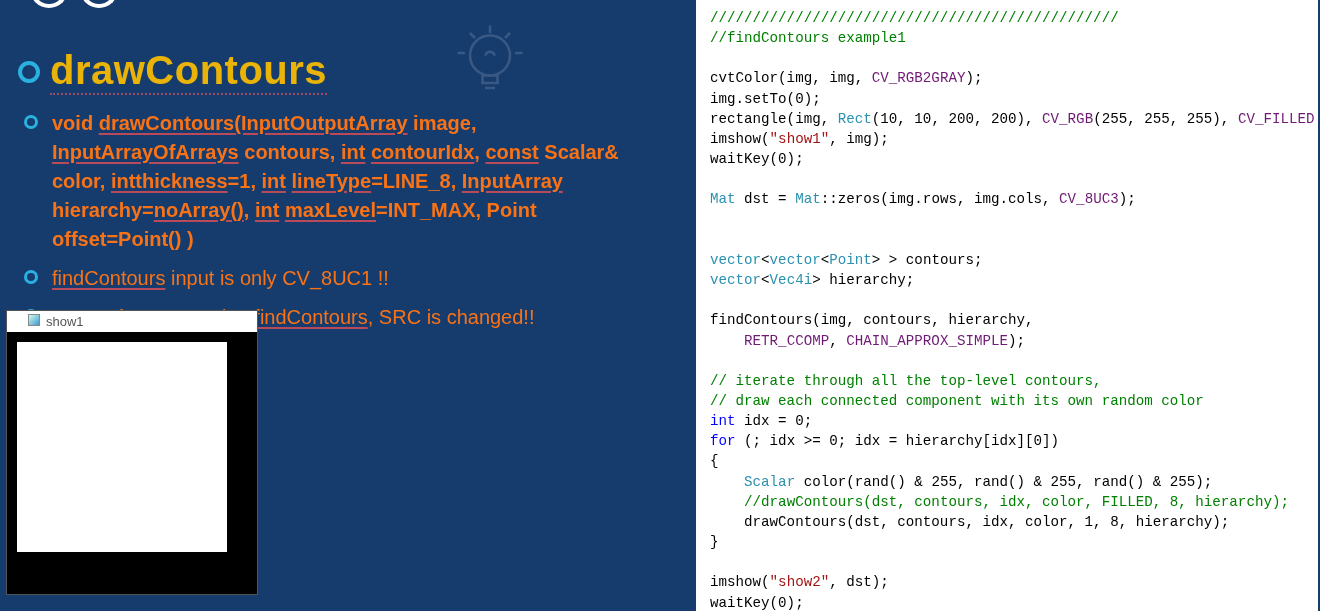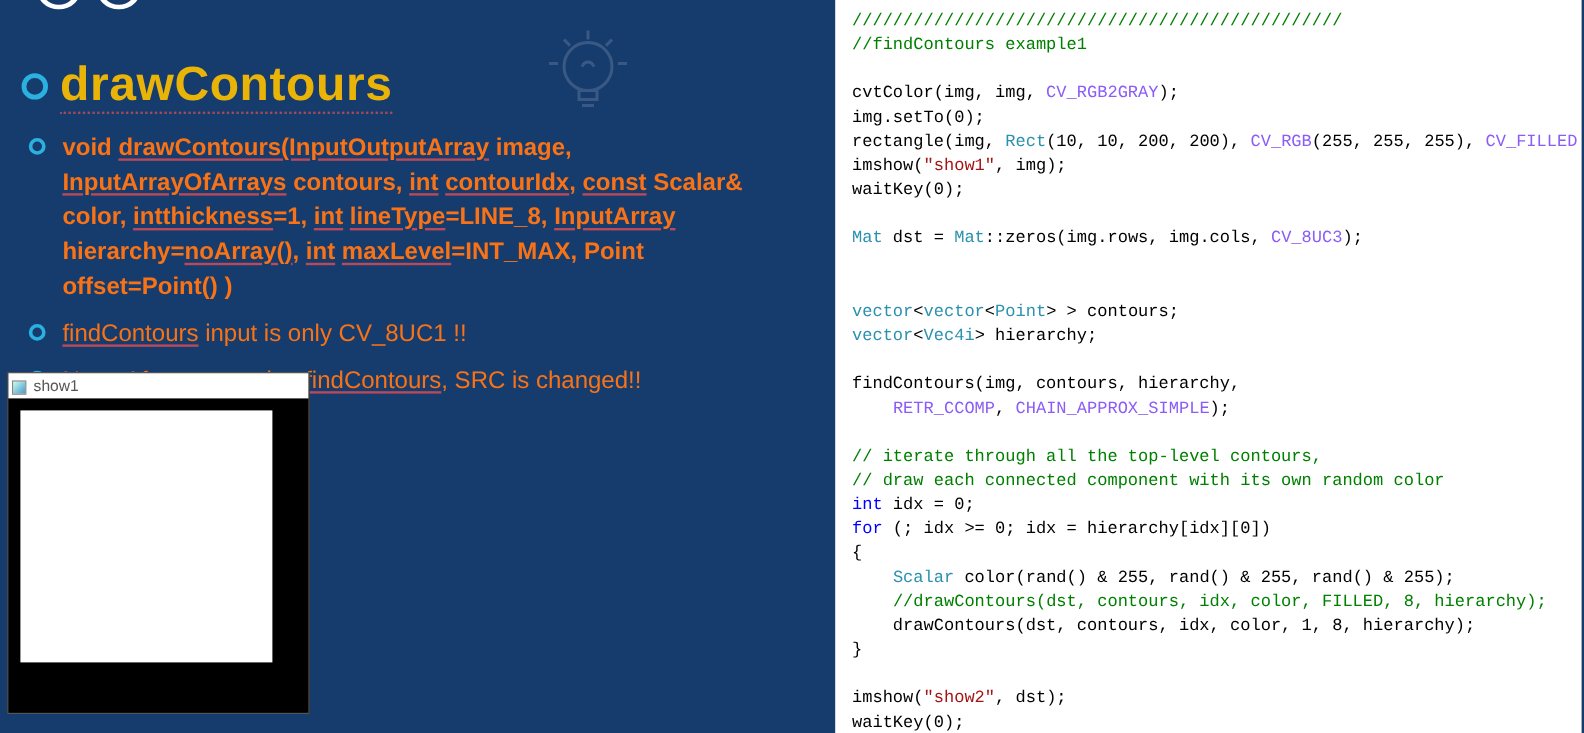--- a/index.html
+++ b/index.html
@@ -88,23 +88,23 @@
     gap: 0;
   }
   .win {
     background: #000;
     border: 1px solid #555;
   }
   .win .titlebar {
     background: #fff;
     color: #555;
     font-size: 13px;
-    padding: 3px 3px;
-    display: flex;
-    align-items: flex-end;
+    padding: 3px 21px;
+    display: flex;
+    align-items: flex-start;
     gap: 6px;
   }
   .win .titlebar .icon {
     width: 12px; height: 12px; border: 1px solid #888;
     background: linear-gradient(135deg,#cfe,#49c);
   }
   .win .body { position: relative; }
   .win.w1 .body { width: 250px; height: 262px; }
   .win.w2 .body { width: 250px; height: 262px; }
   .whiteRect {
@@ -128,21 +128,21 @@
     font-family: Consolas, "Courier New", monospace;
     font-size: 14.2px;
     line-height: 1.42;
     color: #000;
     white-space: pre;
     overflow: hidden;
   }
   .c-green { color: #008000; }
   .c-blue  { color: #0000ff; }
   .c-type  { color: #2b91af; }
-  .c-mac   { color: #8b5cf6; }
+  .c-mac   { color: #701a75; }
   .c-str   { color: #a31515; }
 </style>
 </head>
 <body>
 
 <div class="slide">
   <div class="eyes">
     <div class="eye"></div>
       <div class="eye"></div>
   </div>

